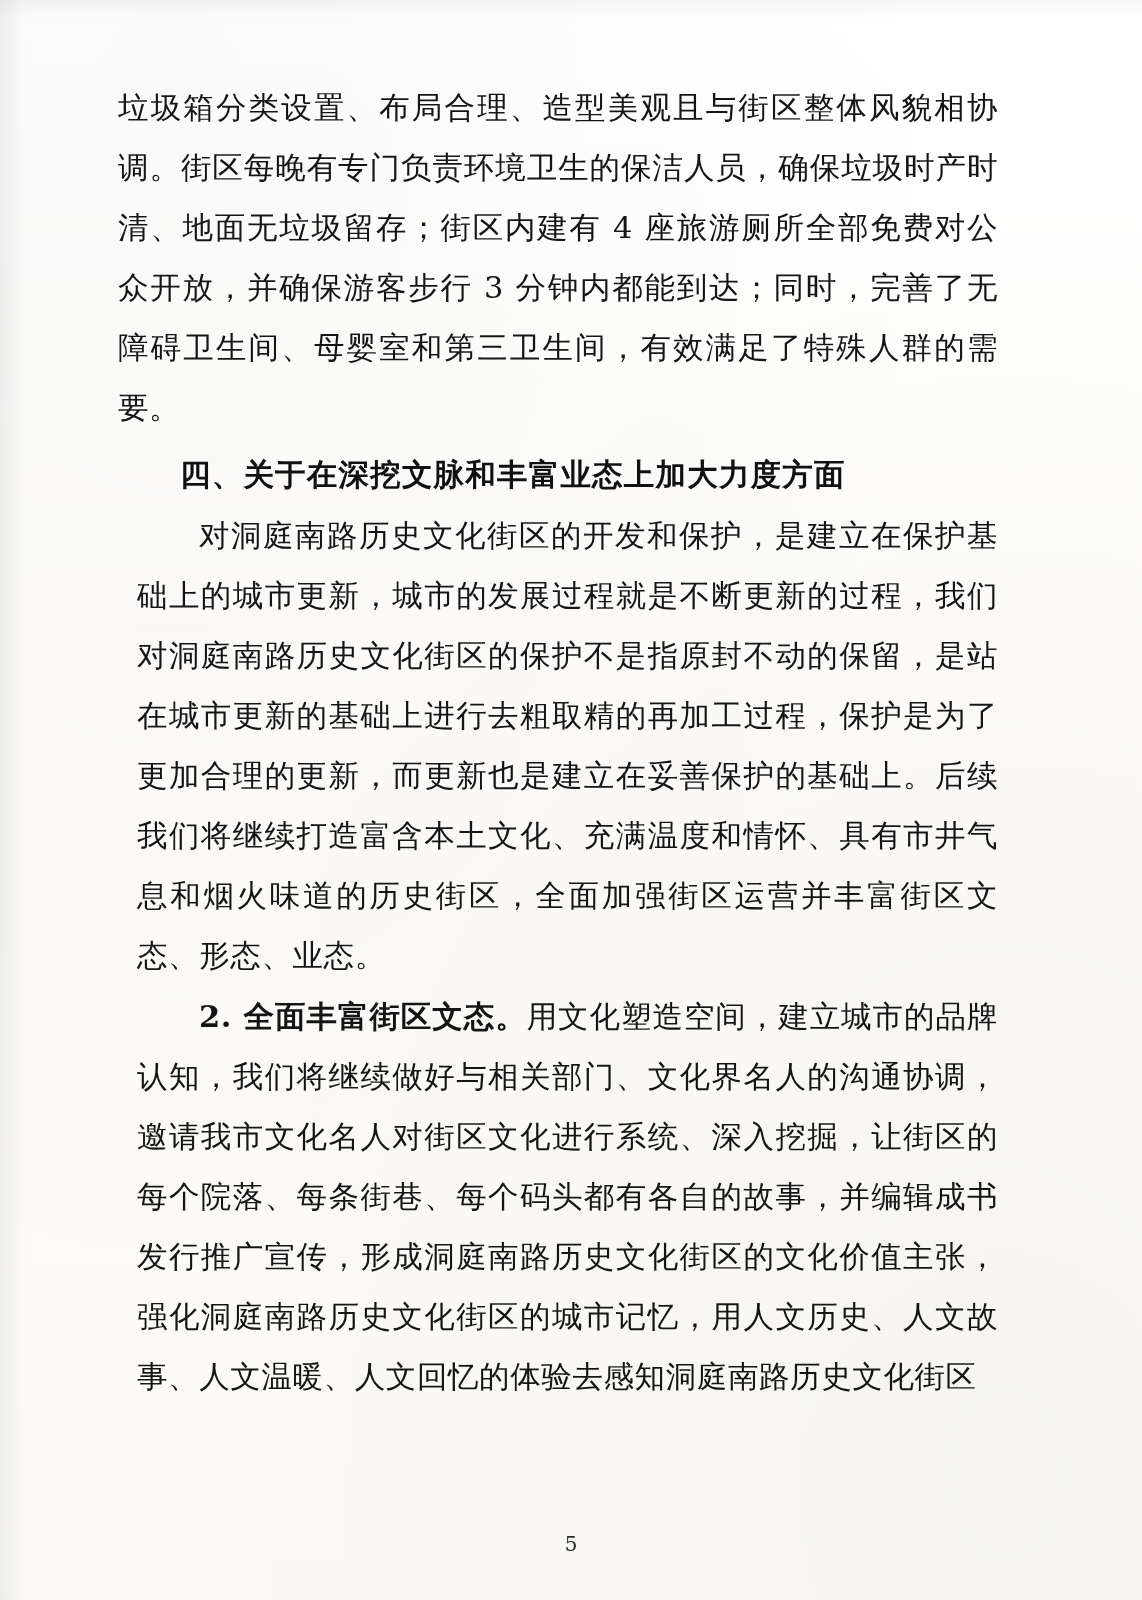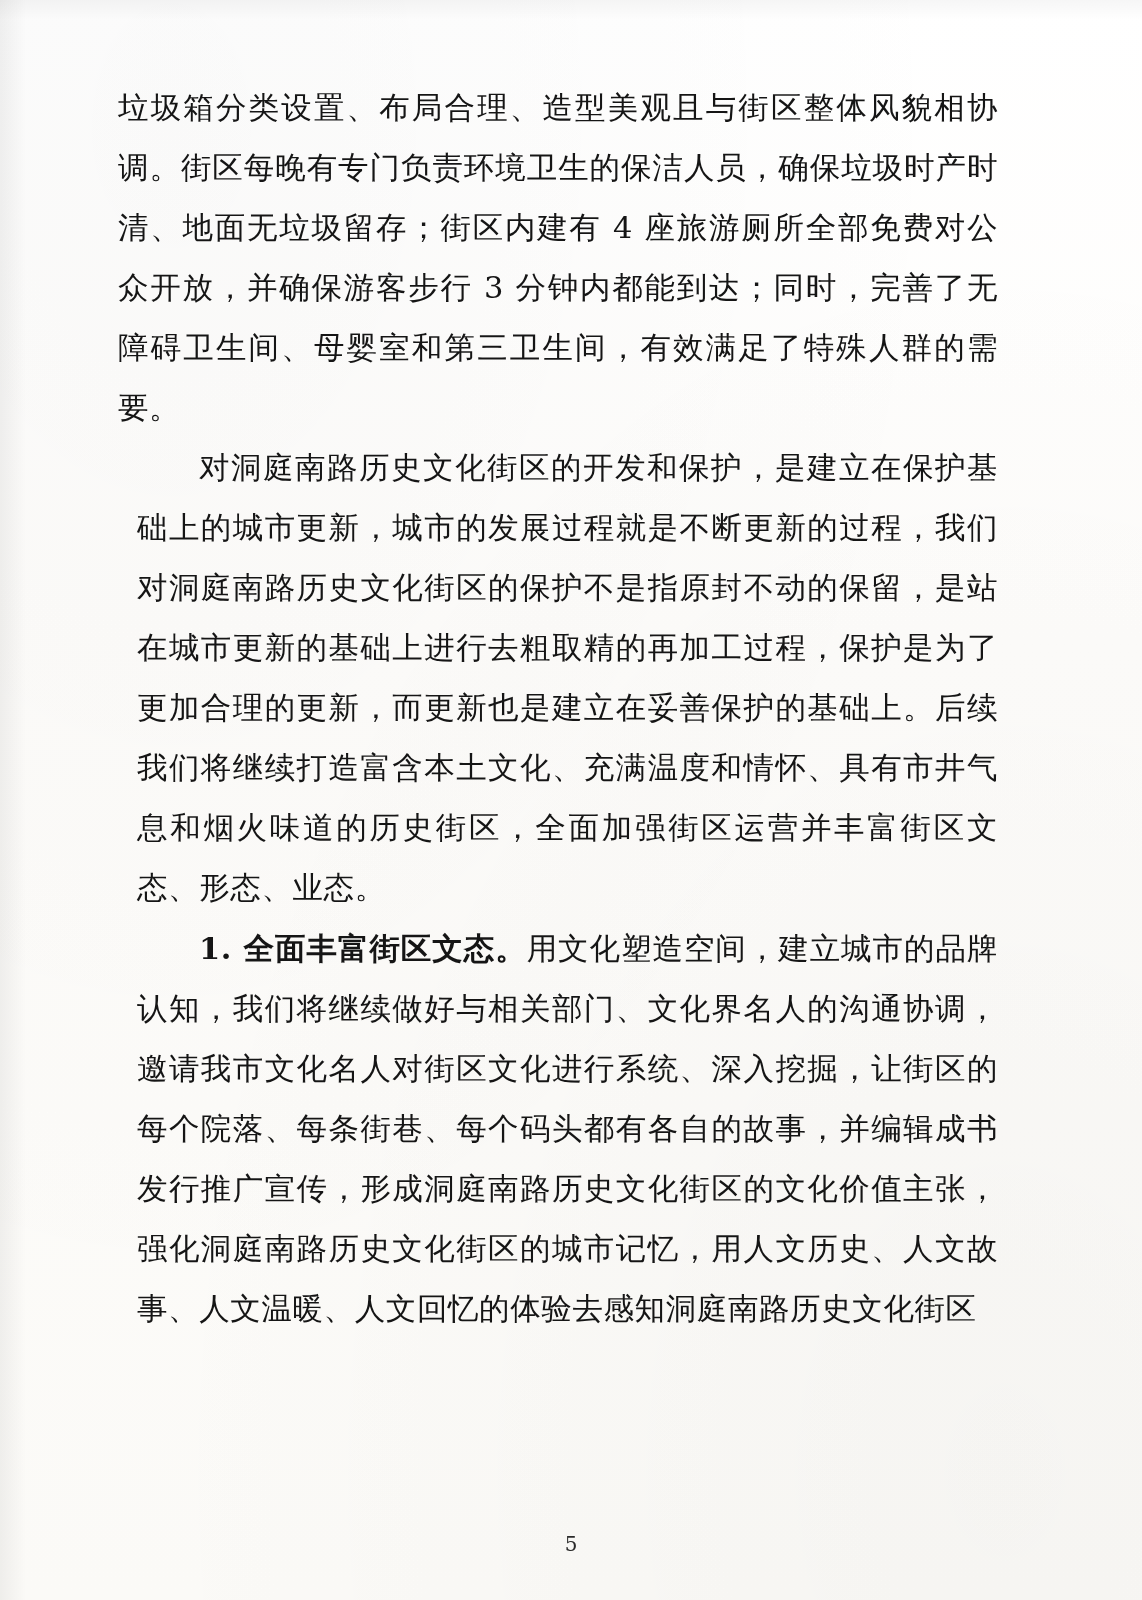--- a/index.html
+++ b/index.html
@@ -92,20 +92,21 @@
 <body>
 
 <div class="page">
   <div class="paper-texture"></div>
   <div class="scan-edge-left"></div>
   <div class="scan-edge-top"></div>
 
   <div class="content">
     <p class="body">垃圾箱分类设置、布局合理、造型美观且与街区整体风貌相协调。街区每晚有专门负责环境卫生的保洁人员，确保垃圾时产时清、地面无垃圾留存；街区内建有 4 座旅游厕所全部免费对公众开放，并确保游客步行 3 分钟内都能到达；同时，完善了无障碍卫生间、母婴室和第三卫生间，有效满足了特殊人群的需要。</p>
 
+    <h2 class="section-heading">四、关于在深挖文脉和丰富业态上加大力度方面</h2>
 
     <p class="indent">对洞庭南路历史文化街区的开发和保护，是建立在保护基础上的城市更新，城市的发展过程就是不断更新的过程，我们对洞庭南路历史文化街区的保护不是指原封不动的保留，是站在城市更新的基础上进行去粗取精的再加工过程，保护是为了更加合理的更新，而更新也是建立在妥善保护的基础上。后续我们将继续打造富含本土文化、充满温度和情怀、具有市井气息和烟火味道的历史街区，全面加强街区运营并丰富街区文态、形态、业态。</p>
 
-    <p class="indent"><span class="lead-bold">1. 全面丰富街区文态。</span><span>用文化塑造空间，建立城市的品牌认知，我们将继续做好与相关部门、文化界名人的沟通协调，邀请我市文化名人对街区文化进行系统、深入挖掘，让街区的每个院落、每条街巷、每个码头都有各自的故事，并编辑成书发行推广宣传，形成洞庭南路历史文化街区的文化价值主张，强化洞庭南路历史文化街区的城市记忆，用人文历史、人文故事、人文温暖、人文回忆的体验去感知洞庭南路历史文化街区</span></p>
+    <p class="indent"><span class="lead-bold">2. 全面丰富街区文态。</span><span>用文化塑造空间，建立城市的品牌认知，我们将继续做好与相关部门、文化界名人的沟通协调，邀请我市文化名人对街区文化进行系统、深入挖掘，让街区的每个院落、每条街巷、每个码头都有各自的故事，并编辑成书发行推广宣传，形成洞庭南路历史文化街区的文化价值主张，强化洞庭南路历史文化街区的城市记忆，用人文历史、人文故事、人文温暖、人文回忆的体验去感知洞庭南路历史文化街区</span></p>
   </div>
 
   <div class="page-number">5</div>
 </div>
 
 </body></html>

